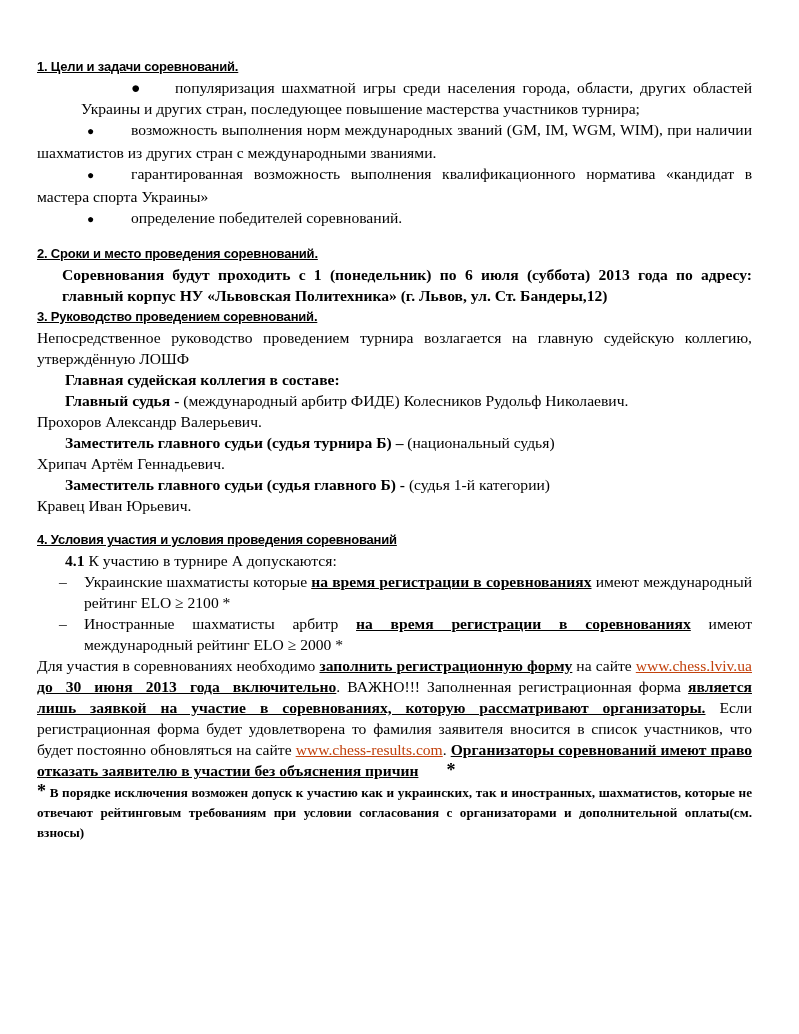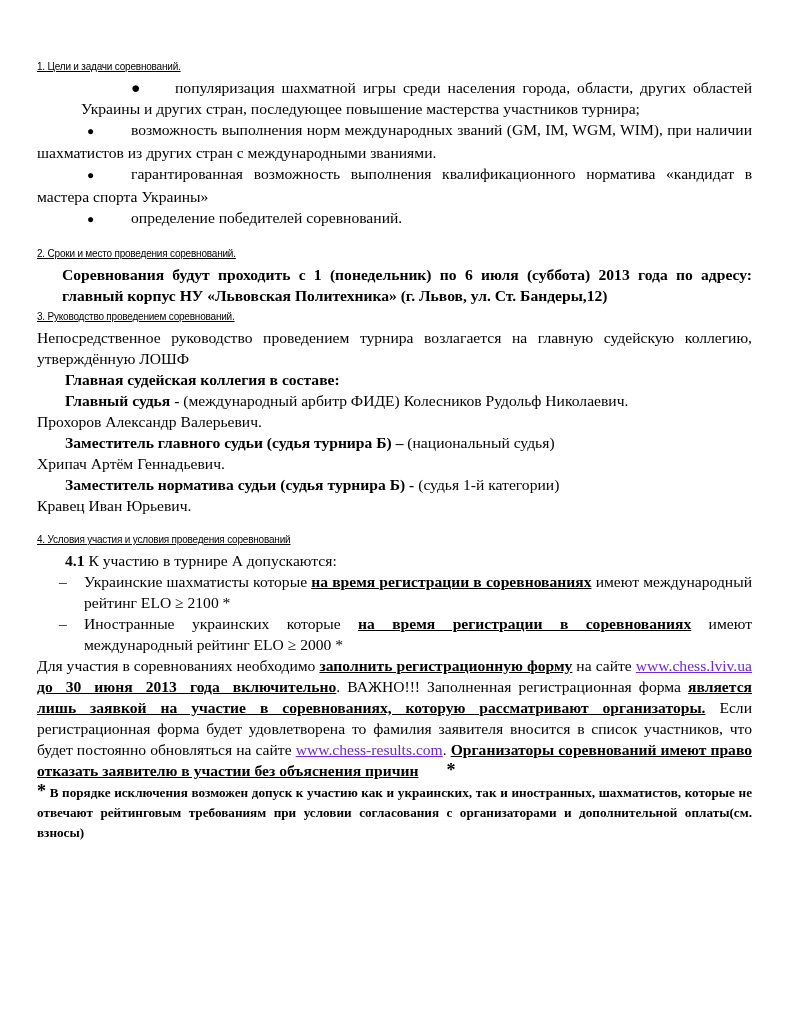--- a/index.html
+++ b/index.html
@@ -2,28 +2,28 @@
 <html><head>
   <meta charset="utf-8">
   <style>
     html, body { margin: 0; padding: 0; background: #ffffff; }
     body {
       width: 799px; height: 1034px; overflow: hidden; position: relative;
       font-family: "Liberation Serif", serif; color: #000;
     }
     .page { position: absolute; left: 37px; top: 56px; width: 715px; font-size: 15.6px; line-height: 21px; }
     .heading {
-      font-family: "Liberation Sans", sans-serif; font-weight: normal; text-decoration: underline;
-      font-size: 10px; line-height: 21px; letter-spacing: -0.2px;
+      font-family: "Liberation Sans", sans-serif; font-weight: bold; text-decoration: underline;
+      font-size: 13px; line-height: 21px; letter-spacing: -0.2px;
     }
     .just { text-align: justify; }
     .first-line-ind { text-indent: 50px; margin-left: 44px; }
     b { font-weight: bold; margin-left: 28px; }
     .bu { font-weight: bold; text-decoration: underline; margin-top: 16px; }
-    a.link { color: #6d28d9; text-decoration: underline; }
+    a.link { color: #c2410c; text-decoration: underline; }
     .indent-block { padding-left: 25px; text-align: justify; font-weight: bold; }
     .dash-list { padding-left: 47px; }
     .dash-item { position: relative; text-align: justify; }
     .dash-item .dash { position: absolute; left: -25px; }
     .footnote { font-weight: bold; font-size: 13.2px; line-height: 20px; text-align: justify; }
     .footnote .star { font-size: 18px; }
     .gap { height: 13px; }
     .bullet-row { position: relative; text-align: justify; }
     .bullet-glyph { display: inline-block; width: 44px; text-indent: 0; }
   </style>
@@ -59,39 +59,39 @@
 
   <div>
     <b>Главный судья  - </b><span>(международный арбитр ФИДЕ) Колесников Рудольф Николаевич.</span>
   </div>
   <div>Прохоров Александр Валерьевич.</div>
   <div>
     <b>Заместитель главного судьи (судья турнира Б) – </b><span>(национальный судья)</span>
   </div>
   <div>Хрипач Артём Геннадьевич.</div>
   <div>
-    <b>Заместитель норматива судьи (судья турнира Б) - </b><span>(судья 1-й категории)</span>
+    <b>Заместитель главного судьи (судья главного Б) - </b><span>(судья 1-й категории)</span>
   </div>
   <div>Кравец Иван Юрьевич.</div>
 
   <div class="gap"></div>
 
   <div class="heading">4. Условия участия и условия проведения соревнований</div>
   <div>
     <b>4.1</b><span> К участию в турнире А допускаются:</span>
   </div>
 
   <div class="dash-list">
     <div class="dash-item">
       <span class="dash">–</span>
       <span>Украинские шахматисты которые </span><span class="bu">на время регистрации в соревнованиях</span><span> имеют международный рейтинг ELO ≥ 2100 *</span>
     </div>
     <div class="dash-item">
       <span class="dash">–</span>
-      <span>Иностранные украинских которые </span><span class="bu">на время регистрации в соревнованиях</span><span> имеют международный рейтинг ELO ≥ 2000 *</span>
+      <span>Иностранные шахматисты арбитр </span><span class="bu">на время регистрации в соревнованиях</span><span> имеют международный рейтинг ELO ≥ 2000 *</span>
     </div>
   </div>
 
   <div class="just">
     <span>Для участия в соревнованиях необходимо </span><span class="bu">заполнить регистрационную форму</span><span> на сайте </span><a class="link">www.chess.lviv.ua</a><span> </span><span class="bu" style="word-spacing:6px">до 30 июня 2013 года включительно</span><span>. ВАЖНО!!! Заполненная регистрационная форма </span><span class="bu">является лишь заявкой на участие в соревнованиях, которую рассматривают организаторы.</span><span> Если регистрационная форма будет удовлетворена то фамилия заявителя вносится в список участников, что будет постоянно обновляться на сайте </span><a class="link">www.chess-results.com</a><span>. </span><span class="bu">Организаторы соревнований имеют право отказать заявителю в участии без объяснения причин</span><b style="font-size:18px">*</b>
   </div>
 
   <div class="footnote">
     <span class="star">*</span><span> В порядке исключения возможен допуск к участию как и украинских, так и иностранных, шахматистов, которые не отвечают рейтинговым требованиям при условии согласования с организаторами и дополнительной оплаты(см. взносы)</span>
   </div>

